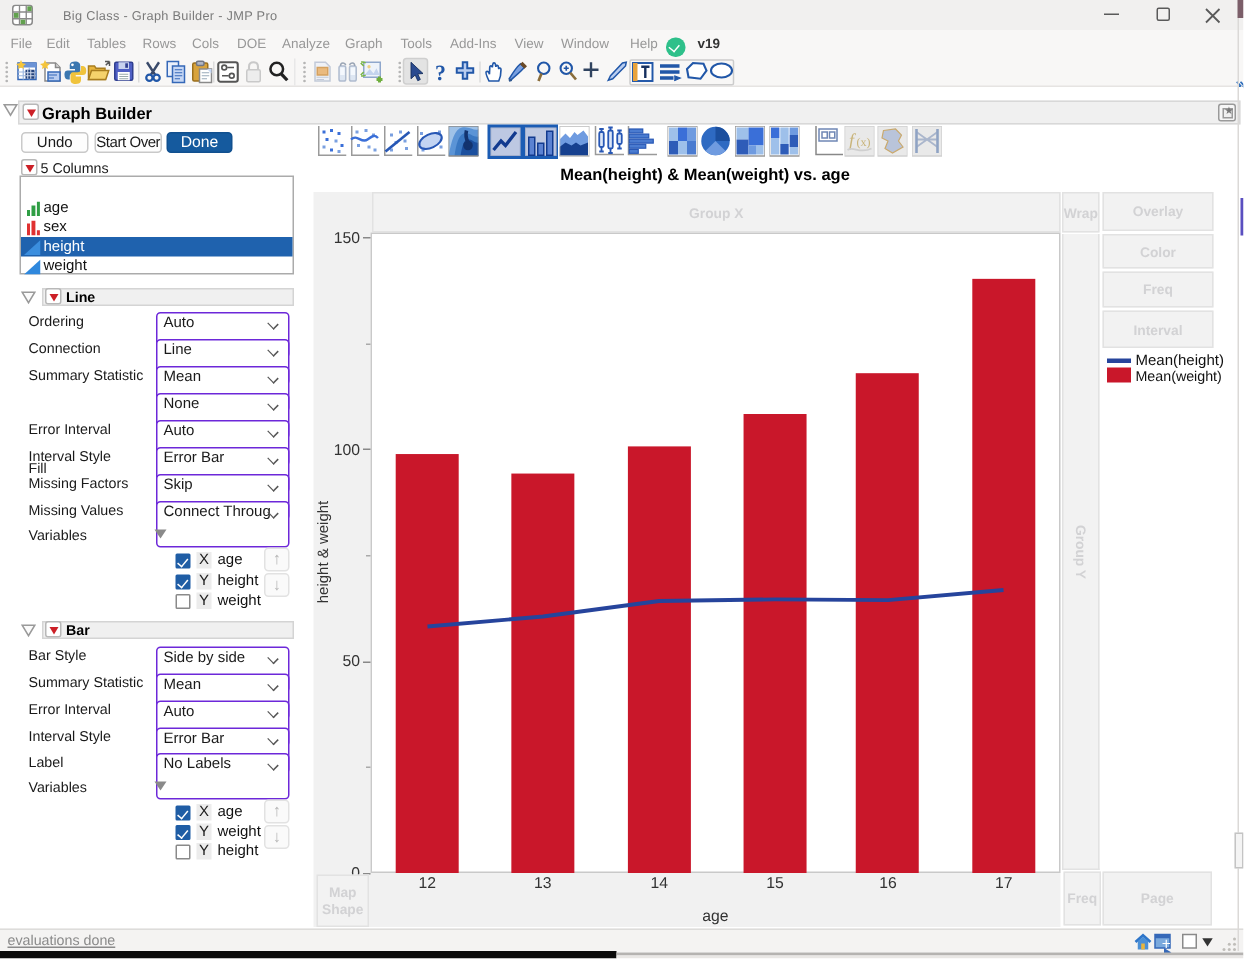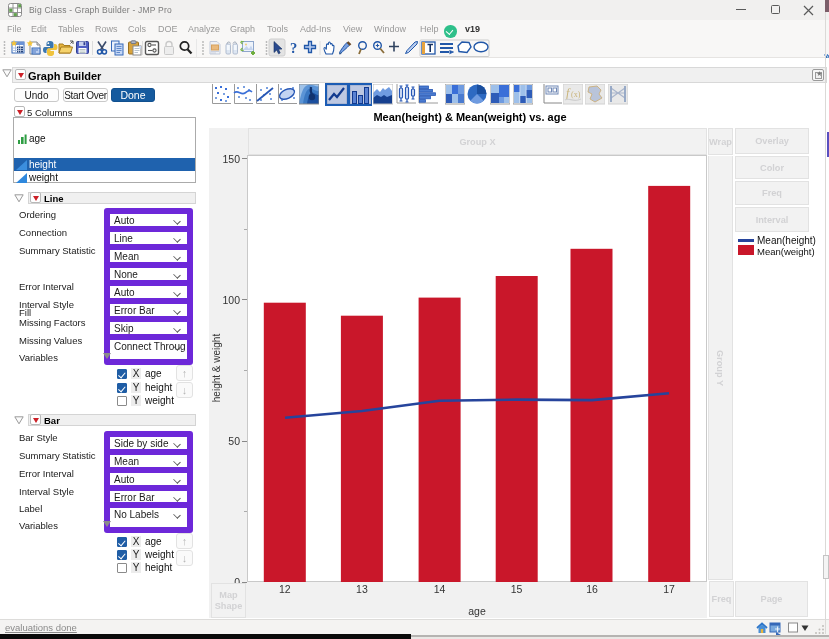--- a/index.html
+++ b/index.html
@@ -1,34 +1,34 @@
 <!DOCTYPE html>
 <html><head>
 <meta charset="utf-8">
 <style>
 * { margin:0; padding:0; box-sizing:border-box; }
 html,body { width:829px; height:639px; overflow:hidden; }
 body { font-family:"Liberation Sans", sans-serif; background:#ffffff; position:relative; }
 .abs { position:absolute; }
 
 #titlebar { left:0; top:0; width:829px; height:20px; background:#f1f0ef; }
-#titletext { left:29px; top:5px; font-size:8.5px; color:#7a7a7a; letter-spacing:0.2px; }
+#titletext { left:42px; top:5px; font-size:8.5px; color:#7a7a7a; letter-spacing:0.2px; }
 #menubar { left:0; top:20px; width:829px; height:18px; background:#f8f7f6; }
 .mi { position:absolute; top:24px; font-size:9px; color:#989898; }
 #toolbar { left:0; top:38px; width:829px; height:20px; background:#f8f7f6; border-bottom:1px solid #e6e4e2; }
 #statusbar { left:0; top:619px; width:829px; height:16px; background:#f4f3f2; border-top:1px solid #dddcda; }
 #statustext { left:5px; top:622px; font-size:9.5px; color:#8a8a8a;text-decoration:underline; }
 
 #gbheader { left:12px; top:67px; width:815px; height:16px; background:#f0f0f0; border:1px solid #d8d8d8; }
 .redtri { width:11px; height:11px; background:#fff; border:1px solid #b8b8b8; border-radius:2px; display:inline-block; position:absolute; }
 .redtri::after { content:""; position:absolute; left:2px; top:3px; width:0; height:0; border-left:3.5px solid transparent; border-right:3.5px solid transparent; border-top:5px solid #cc2027; }
 .graytri { width:0; height:0; border-left:4px solid transparent; border-right:4px solid transparent; border-top:6px solid #9a9a9a; position:absolute; }
 .btn { position:absolute; height:14px; background:#fdfdfd; border:1px solid #c9c9c9; border-radius:3px; font-size:10px; color:#1a1a1a; text-align:center; white-space:nowrap; overflow:hidden; }
 
-.ddl { position:absolute; left:104px; width:89px; height:31px; background:#fff; border:6px solid #6d28d9; border-radius:3px; font-size:10px; color:#1a1a1a; padding-left:4px; padding-right:14px; line-height:13px; overflow:hidden; white-space:nowrap; }
+.ddl { position:absolute; left:104px; width:89px; height:31px; background:#fff; border:1px solid #6d28d9; border-radius:3px; font-size:10px; color:#1a1a1a; padding-left:4px; padding-right:14px; line-height:13px; overflow:hidden; white-space:nowrap; }
 .ddl::after { content:""; position:absolute; right:7px; top:4px; width:5px; height:5px; border-right:1.4px solid #555; border-bottom:1.4px solid #555; transform:rotate(45deg) scale(1,0.8); }
 .plabel { position:absolute; left:19px; font-size:9.5px; color:#1a1a1a; margin-top:-1px; }
 .sechdr { position:absolute; left:28px; width:168px; height:12px; background:#f0f0f0; border:1px solid #d4d4d4; }
 .cb { position:absolute; width:10px; height:10px; border:1px solid #8a8a8a; background:#fff; border-radius:1px; }
 .cbc { position:absolute; width:10px; height:10px; background:#1f5da5; border:1px solid #1f5da5; border-radius:1px; }
 .cbc::after { content:""; position:absolute; left:2.2px; top:0.6px; width:3px; height:5.5px; border-right:1.6px solid #fff; border-bottom:1.6px solid #fff; transform:rotate(40deg); }
 .xy { position:absolute; width:10px; height:11px; background:#ececec; font-size:10px; color:#222; text-align:center; line-height:11px; }
 .vtext { position:absolute; font-size:10px; color:#111; }
 .updn { position:absolute; left:176px; width:17px; height:16px; border:1px solid #e2e2e2; border-radius:3px; background:#fafafa; color:#b5b5b5; font-size:11px; text-align:center; line-height:15px; }
 
@@ -436,20 +436,28 @@
 <div class="redtri" style="left:14px; top:106px;"></div>
 <div class="abs" style="left:27px; top:106.5px; font-size:9.5px; color:#1a1a1a;">5 Columns</div>
 <div class="abs" id="collist" style="left:13px; top:117px; width:183px; height:66px; background:#fff; border:1px solid #ababab;">
   <div style="position:absolute; left:0; top:14px; width:181px; height:13px;">
     <svg style="position:absolute; left:3px; top:1.5px;" width="10" height="10" viewBox="0 0 10 10">
         <rect x="1" y="6" width="2" height="4" fill="#2f9e44"></rect>
         <rect x="4" y="3" width="2.6" height="7" fill="#2f9e44"></rect>
         <rect x="7.6" y="0.5" width="2" height="9.5" fill="#2f9e44"></rect>
       </svg>
     <span style="position:absolute; left:15px; top:1px; font-size:10px; color:#111;">age</span>
+  </div>
+  <div style="position:absolute; left:0; top:27px; width:181px; height:13px;">
+    <svg style="position:absolute; left:3px; top:1.5px;" width="10" height="10" viewBox="0 0 10 10">
+        <rect x="1" y="2" width="2" height="8" fill="#e03131"></rect>
+        <rect x="4" y="0" width="2.6" height="10" fill="#e03131"></rect>
+        <rect x="7.6" y="6.5" width="2" height="3.5" fill="#e03131"></rect>
+      </svg>
+    <span style="position:absolute; left:15px; top:1px; font-size:10px; color:#111;">sex</span>
   </div>
   <div style="position:absolute; left:0; top:40px; width:181px; height:13px; background:#1f62ae;">
     <svg style="position:absolute; left:2px; top:1.5px;" width="11" height="10" viewBox="0 0 11 10">
         <polygon points="0,10 11,10 11,0" fill="#3b8ede"></polygon>
       </svg>
     <span style="position:absolute; left:15px; top:1px; font-size:10px; color:#fff;">height</span>
   </div>
   <div style="position:absolute; left:0; top:53px; width:181px; height:13px;">
     <svg style="position:absolute; left:2px; top:1.5px;" width="11" height="10" viewBox="0 0 11 10">
         <polygon points="0,10 11,10 11,0" fill="#2f88dd"></polygon>

